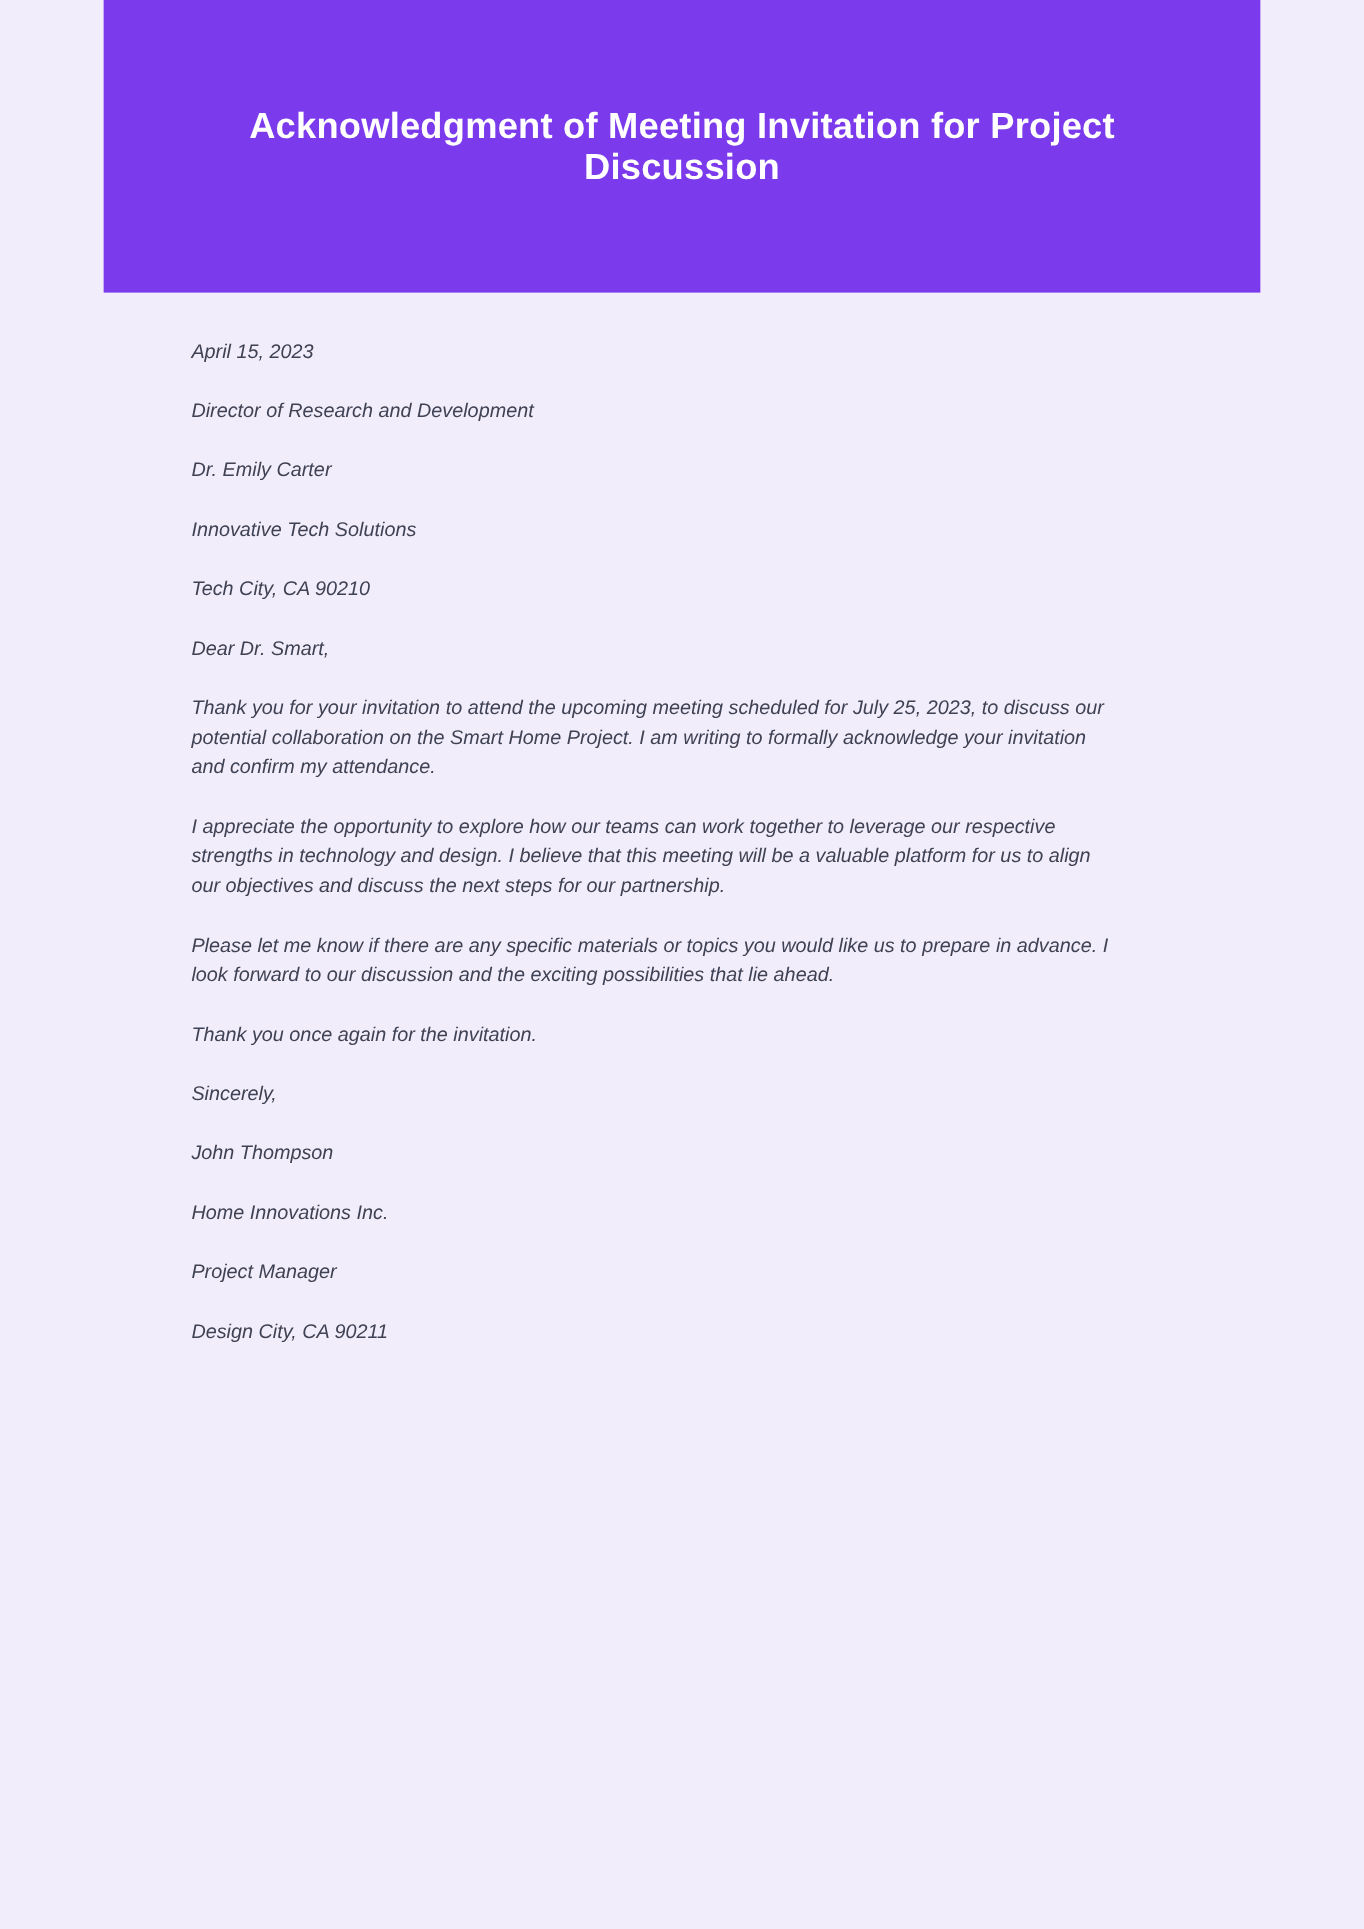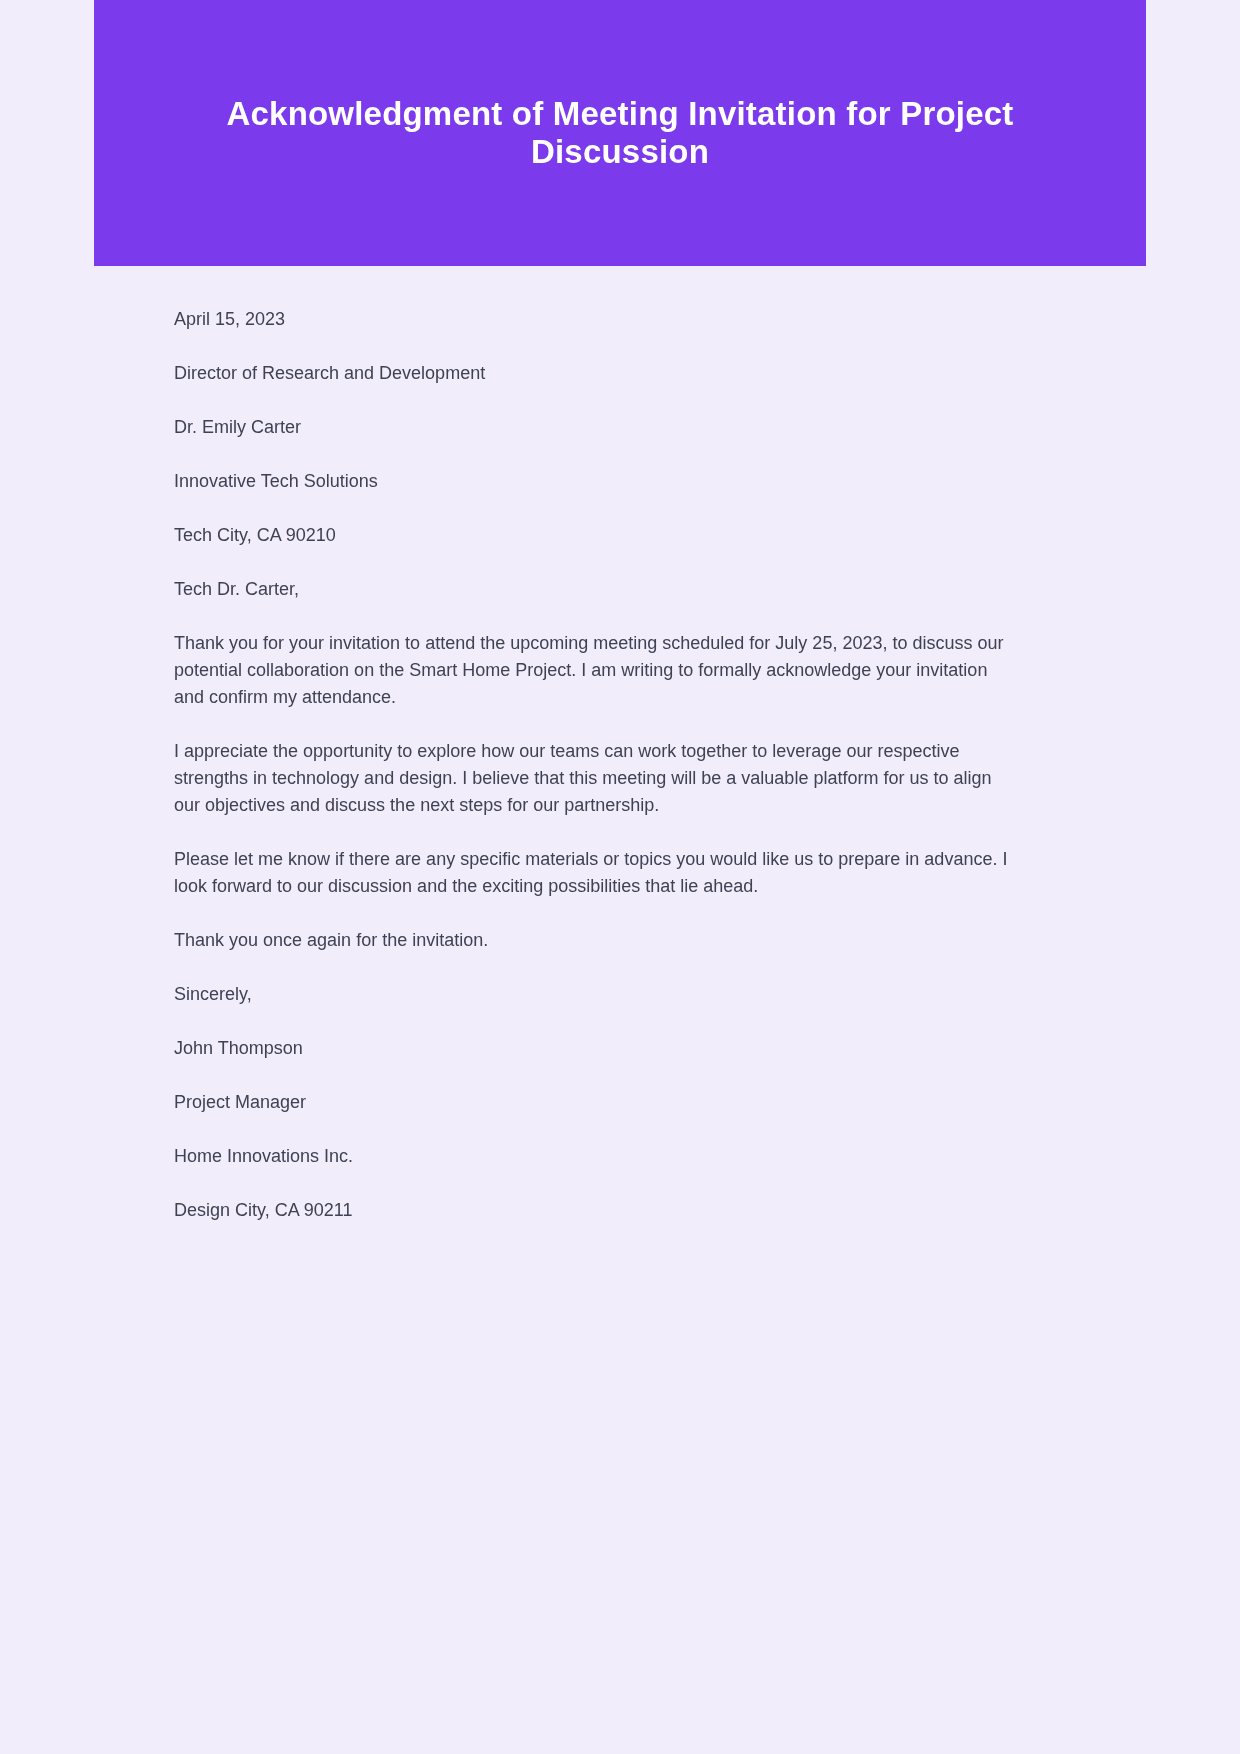--- a/index.html
+++ b/index.html
@@ -28,20 +28,21 @@
       font-weight: bold;
       letter-spacing: 0.2px;
       text-align: center;
       padding: 0 40px;
     }
     .letter-body {
       padding: 40px 135px 0 80px;
       color: #3F4254;
       font-size: 18px;
       line-height: 27px;
+      font-style: italic;
     }
     .letter-body p {
       margin: 0 0 27px 0;
     }
   </style>
 </head>
 <body>
 
 <div class="page">
 
@@ -55,36 +56,36 @@
 
     <p>Director of Research and Development</p>
 
     <p>Dr. Emily Carter</p>
 
     <p>Innovative Tech Solutions</p>
 
 
     <p>Tech City, CA 90210</p>
 
-    <p>Tech Dr. Carter,</p>
+    <p>Dear Dr. Smart,</p>
 
     <p>Thank you for your invitation to attend the upcoming meeting scheduled for July 25, 2023, to discuss our potential collaboration on the Smart Home Project. I am writing to formally acknowledge your invitation and confirm my attendance.</p>
 
     <p>I appreciate the opportunity to explore how our teams can work together to leverage our respective strengths in technology and design. I believe that this meeting will be a valuable platform for us to align our objectives and discuss the next steps for our partnership.</p>
 
     <p>Please let me know if there are any specific materials or topics you would like us to prepare in advance. I look forward to our discussion and the exciting possibilities that lie ahead.</p>
 
     <p>Thank you once again for the invitation.</p>
 
     <p>Sincerely,</p>
 
     <p>John Thompson</p>
 
+    <p>Home Innovations Inc.</p>
+
     <p>Project Manager</p>
-
-    <p>Home Innovations Inc.</p>
 
 
     <p>Design City, CA 90211</p>
 
   </div>
 
 </div>
 
 </body></html>

